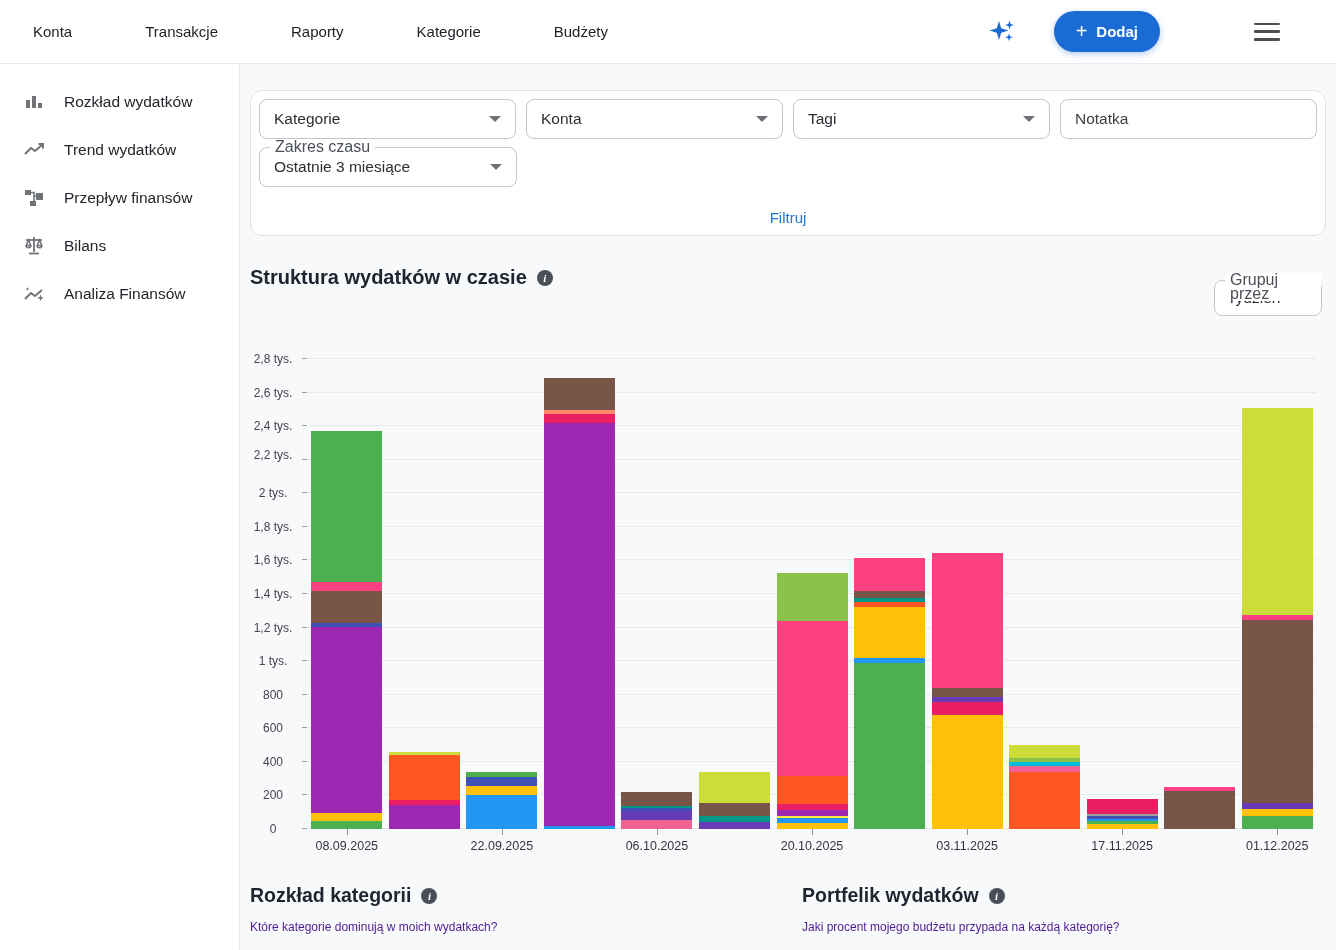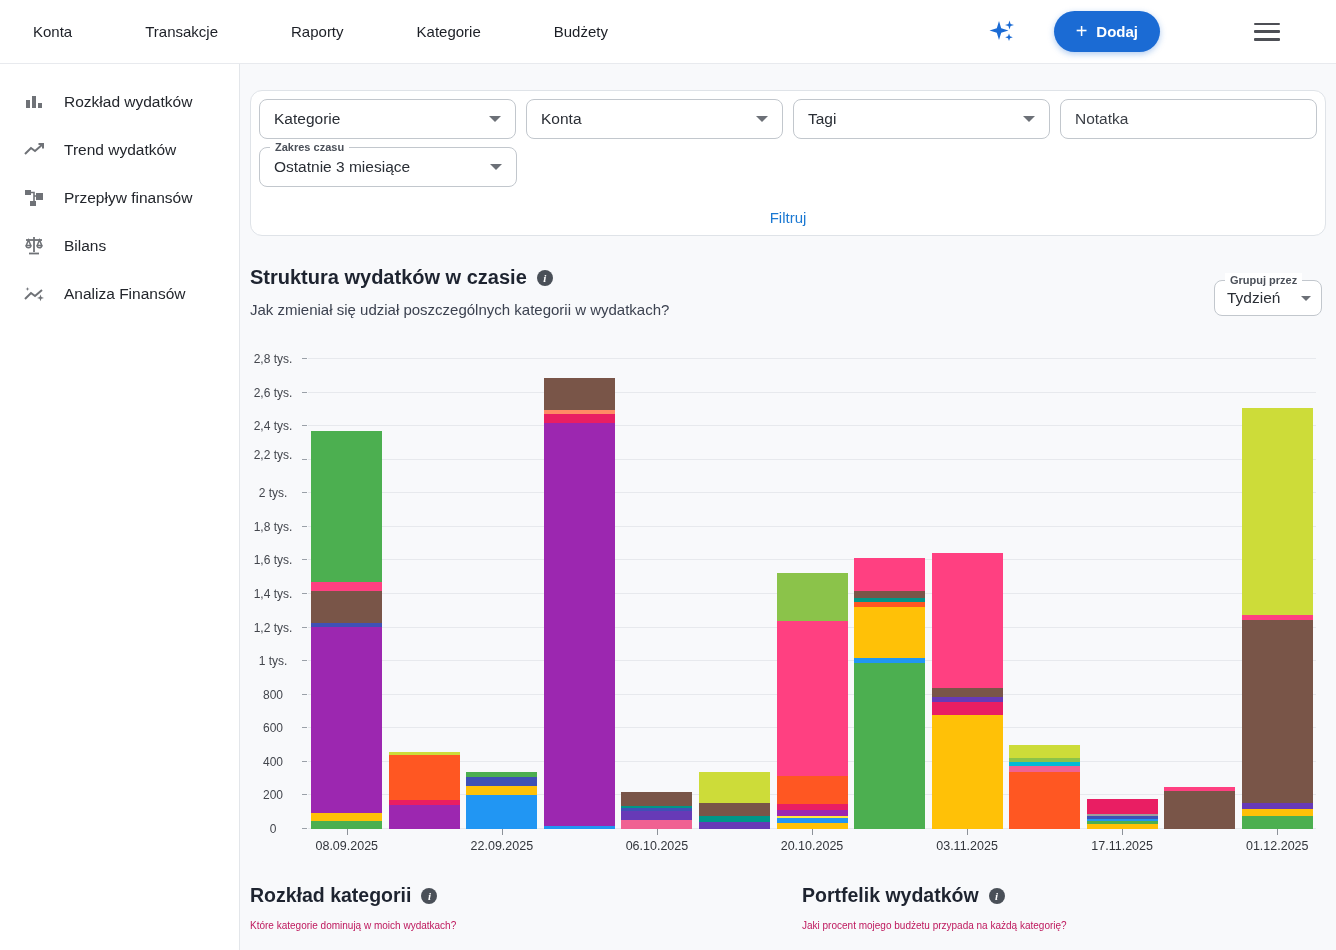--- a/index.html
+++ b/index.html
@@ -33,21 +33,21 @@
   
   .filter-card { position:absolute; top:26px; left:10px; width:1076px; height:146px; background:#fff; border:1px solid #dfe3e8; border-radius:12px; padding:8px; }
   .filter-row { display:flex; gap:10px; }
   .field { position:relative; flex:1; height:40px; border:1px solid #c2c7cd; border-radius:8px; background:#fff;
            display:flex; align-items:center; padding:0 14px; font-size:15.5px; color:#2a2e35; cursor:pointer; }
   .field .caret { margin-left:auto; width:0; height:0; border-left:6px solid transparent; border-right:6px solid transparent; border-top:6px solid #6c7077; }
   .field input { border:none; outline:none; font-size:15.5px; width:100%; color:#2a2e35; font-family:inherit; background:transparent; }
   .field input::placeholder { color:#3a3e45; opacity:1; }
   .row2 { margin-top:8px; }
   .field.notched { width:258px; flex:none; }
-  .notch-label { position:absolute; top:-8px; left:10px; background:#fff; padding:0 5px; font-size:11px; color:#4b5059; line-height:14px;font-weight:bold; }
+  .notch-label { position:absolute; top:-8px; left:10px; background:#fff; padding:0 5px; font-size:16px; color:#4b5059; line-height:14px; }
   .filtruj { margin-top:22px; text-align:center; }
   .filtruj span { color:#1a78d2; font-size:15px; cursor:pointer; }
 
   
   .sec-head { position:absolute; top:202px; left:10px; width:1076px; }
   .sec-title-row { display:flex; align-items:center; gap:10px; }
   .sec-title { font-size:20px; font-weight:bold; color:#1e2430; }
   .info-icon { width:16px; height:16px; border-radius:50%; background:#4a5058; color:#fff; font-size:11px; font-weight:bold;
                display:inline-flex; align-items:center; justify-content:center; font-family:"Liberation Serif",serif; font-style:italic; }
   .sec-sub { margin-top:12px; font-size:15px; color:#3c4250; }
@@ -65,21 +65,21 @@
   .bar { position:absolute; bottom:0; width:71px; }
   .seg { position:absolute; left:0; width:100%; }
   .xtick-mark { position:absolute; top:470px; width:1px; height:6px; background:#8d9299; }
   .xlabel { position:absolute; top:480px; transform:translateX(-50%); font-size:12.5px; color:#33363c; white-space:nowrap; }
 
   
   .bottom { position:absolute; top:820px; left:10px; width:1076px; display:flex;gap:28px; }
   .bottom-col { width:538px; }
   .bottom-title-row { display:flex; align-items:center; gap:10px; }
   .bottom-title { font-size:19.5px; font-weight:bold; color:#1e2430; }
-  .bottom-sub { margin-top:13px; font-size:10px; color:#be185d; }
+  .bottom-sub { margin-top:13px; font-size:12px; color:#4c1d95; }
 </style>
 </head>
 <body>
 
 <header class="topbar">
   <nav class="nav">
     <span class="nav-item">Konta</span>
     <span class="nav-item">Transakcje</span>
     <span class="nav-item">Raporty</span>
     <span class="nav-item">Kategorie</span>
@@ -182,21 +182,20 @@
     <div class="filtruj">
       <span>Filtruj</span>
     </div>
   </section>
 
   <div class="sec-head">
     <div class="sec-title-row">
       <span class="sec-title">Struktura wydatków w czasie</span>
       <span class="info-icon">i</span>
     </div>
-    <div class="sec-sub">Jak zmieniał się udział poszczególnych kategorii w wydatkach?</div>
     <div class="groupby">
       <span class="notch-label">Grupuj przez</span>
       <span>Tydzień</span>
       <span class="caret"></span>
     </div>
   </div>
 
   <section class="chart">
     <div class="yaxis" id="yaxis">
         <div class="ytick" style="top: 470px;">0</div>

